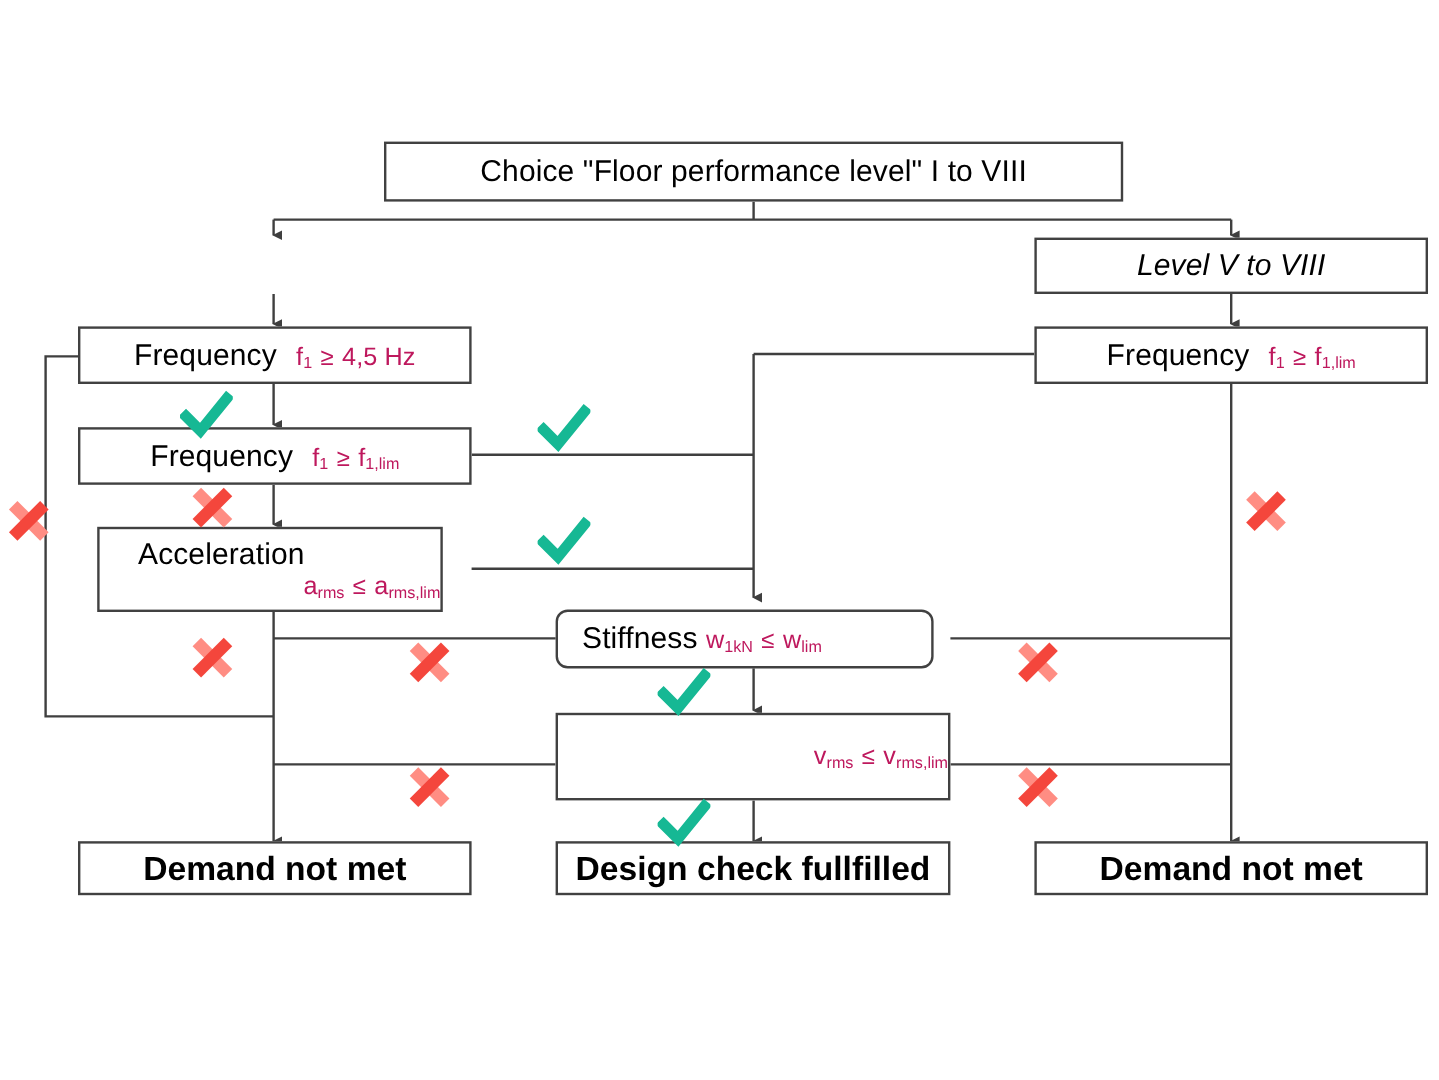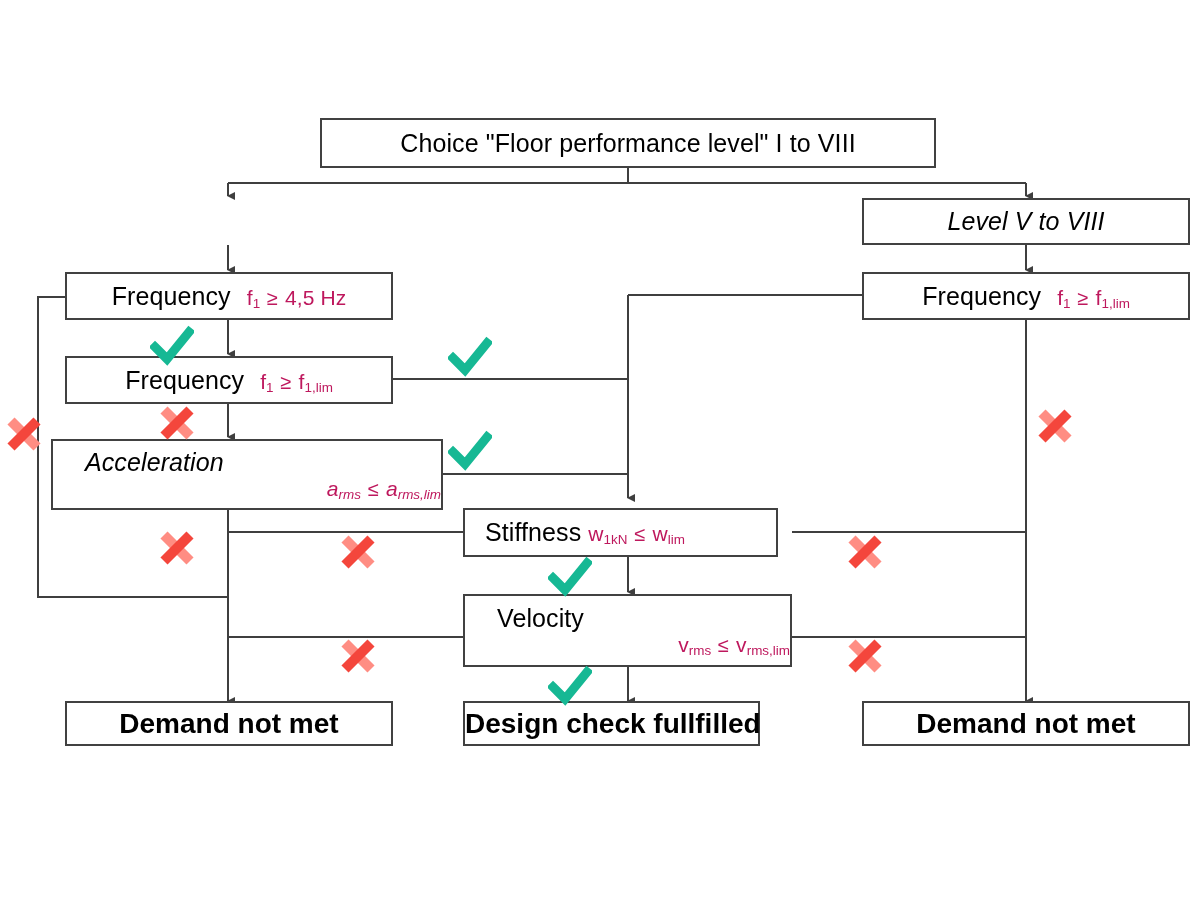--- a/index.html
+++ b/index.html
@@ -141,41 +141,40 @@
       <span class="ttl">Frequency</span><span class="gap"></span><span class="formula">f<sub>1</sub> <span class="ineq">≥</span> f<sub>1,lim</sub></span>
     </span>
   </div>
 
   <div class="node" style="left:862px; top:272px; width:328px; height:48px;">
     <span class="line-main">
       <span class="ttl">Frequency</span><span class="gap"></span><span class="formula">f<sub>1</sub> <span class="ineq">≥</span> f<sub>1,lim</sub></span>
     </span>
   </div>
 
-  <div class="node two-line" style="left:51px; top:439px; width:392px; height:71px;font-style:italic;">
+  <div class="node two-line" style="left:81px; top:439px; width:288px; height:71px;">
     <span class="line-main ttl">Acceleration</span>
     <span class="line-sub formula">a<sub>rms</sub> <span class="ineq">≤</span> a<sub>rms,lim</sub></span>
   </div>
 
-  <div class="node" style="left:463px; top:508px; width:315px; height:49px;">
+  <div class="node" style="left:463px; top:508px; width:315px; height:49px;border-radius:10px;">
     <span class="line-main" style="text-align:left; padding-left:20px;">
       <span class="ttl">Stiffness</span><span class="gap-sm"></span><span class="formula">w<sub>1kN</sub> <span class="ineq">≤</span> w<sub>lim</sub></span>
     </span>
   </div>
 
   <div class="node two-line" style="left:463px; top:594px; width:329px; height:73px;">
-    <span class="line-main ttl">Velocity</span>
     <span class="line-sub formula">v<sub>rms</sub> <span class="ineq">≤</span> v<sub>rms,lim</sub></span>
   </div>
 
   <div class="node result" style="left:65px; top:701px; width:328px; height:45px;">
     <span class="line-main">Demand not met</span>
   </div>
 
-  <div class="node result" style="left:463px; top:701px; width:297px; height:45px;">
+  <div class="node result" style="left:463px; top:701px; width:329px; height:45px;">
     <span class="line-main">Design check fullfilled</span>
   </div>
 
   <div class="node result" style="left:862px; top:701px; width:328px; height:45px;">
     <span class="line-main">Demand not met</span>
   </div>
 
   <div id="marker-layer">
       <div class="mark" style="left: 150px; top: 325px;">
         <svg width="44" height="44" viewBox="0 0 44 44">

